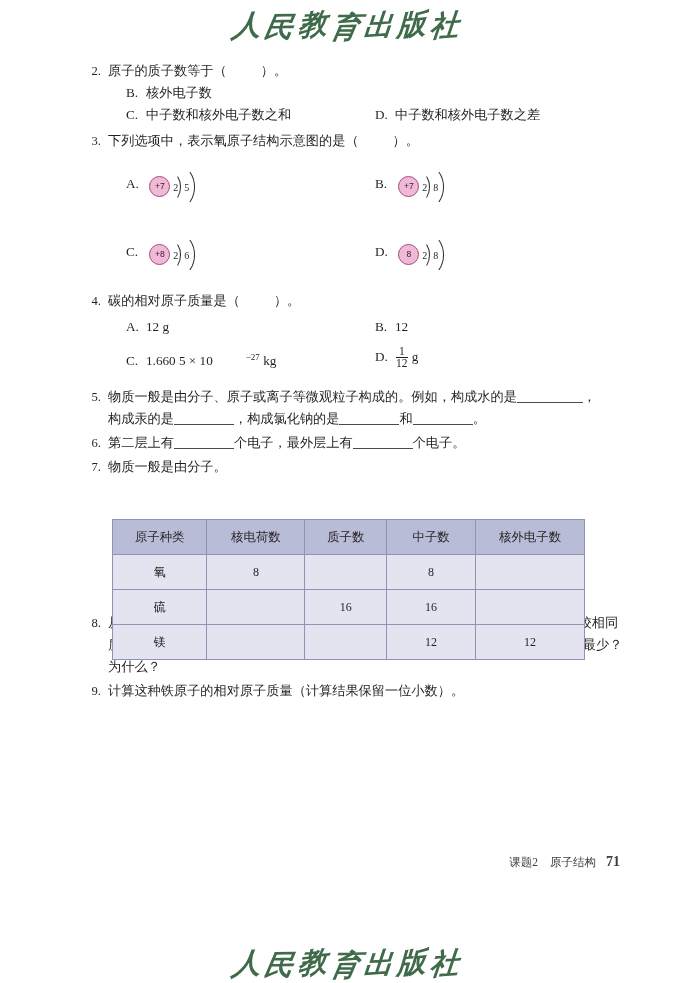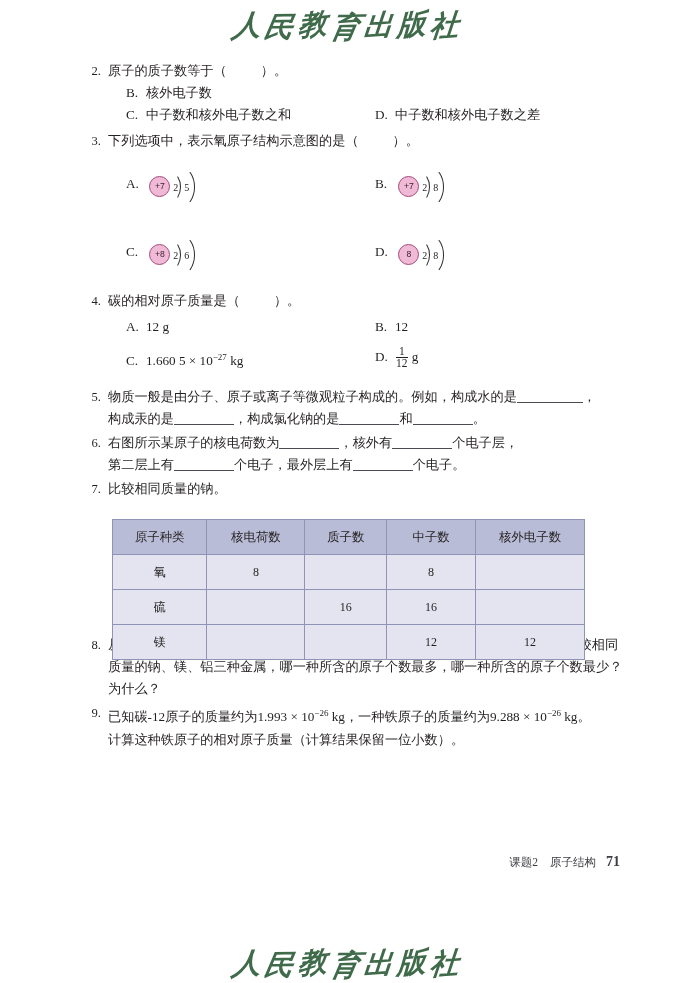--- a/index.html
+++ b/index.html
@@ -86,21 +86,21 @@
   .blank {
     display: inline-block;
     border-bottom: 1px solid #4a4a52;
     height: 13px;
     vertical-align: -2px;
   }
   .bk-l { width: 66px; }
   .bk-m { width: 60px; }
 
   
-  sup { font-size: 9px; vertical-align: super; }
+  sup { font-size: 9px; vertical-align: super; margin-left: 33px; }
   .frac {
     display: inline-block;
     vertical-align: -6px;
     text-align: center;
     font-size: 11.5px;
     line-height: 11px;
     margin: 0 1px;
   }
   .frac .num { display: block; }
   .frac .den { display: block; border-top: 1px solid #231f20; padding-top: 0px; }
@@ -321,50 +321,44 @@
       <div class="q-line">
         <span>构成汞的是</span><span class="blank bk-m"></span><span>，构成氯化钠的是</span><span class="blank bk-m"></span><span>和</span><span class="blank bk-m"></span><span>。</span>
       </div>
     </div>
   </div>
 
   <div class="q">
     <span class="q-num">6.</span>
     <div class="q-body">
       <div class="q-line">
-        <span>右图所示某原子的核电荷数为</span><span class="blank bk-m"></span><span>，核外有</span><span class="blank bk-m"></span><span>个电子层，</span>
-      </div>
-      <div class="q-line">
         <span>第二层上有</span><span class="blank bk-m"></span><span>个电子，最外层上有</span><span class="blank bk-m"></span><span>个电子。</span>
       </div>
     </div>
   </div>
 
   <div class="q">
     <span class="q-num">7.</span>
     <div class="q-body">
-      <div class="q-line">比较相同质量的钠。</div>
+      <div class="q-line">物质一般是由分子。</div>
     </div>
   </div>
 
   <div style="height:124px"></div>
 
   <div class="q" style="margin-top:8px">
     <span class="q-num">8.</span>
     <div class="q-body">
       <div class="q-text">从附录Ⅱ中查出钠、镁、铝的相对原子质量（保留一位小数）。根据所查数据，比较相同质量的钠、镁、铝三种金属，哪一种所含的原子个数最多，哪一种所含的原子个数最少？为什么？</div>
     </div>
   </div>
 
   <div class="q">
     <span class="q-num">9.</span>
     <div class="q-body">
-      <div class="q-line">
-        <span>已知碳-12原子的质量约为1.993 × 10</span><sup>−26</sup><span> kg，一种铁原子的质量约为9.288 × 10</span><sup>−26</sup><span> kg。</span>
-      </div>
       <div class="q-line">计算这种铁原子的相对原子质量（计算结果保留一位小数）。</div>
     </div>
   </div>
 
 </div>
 
 <span class="atom atom-float">
   
   
   

